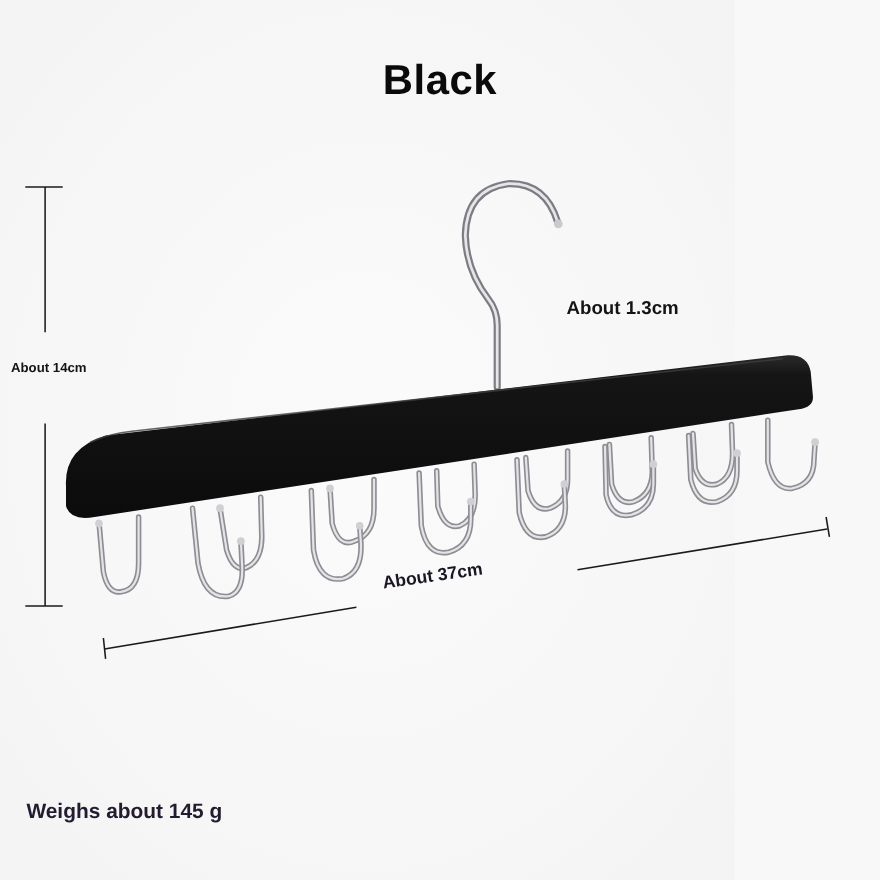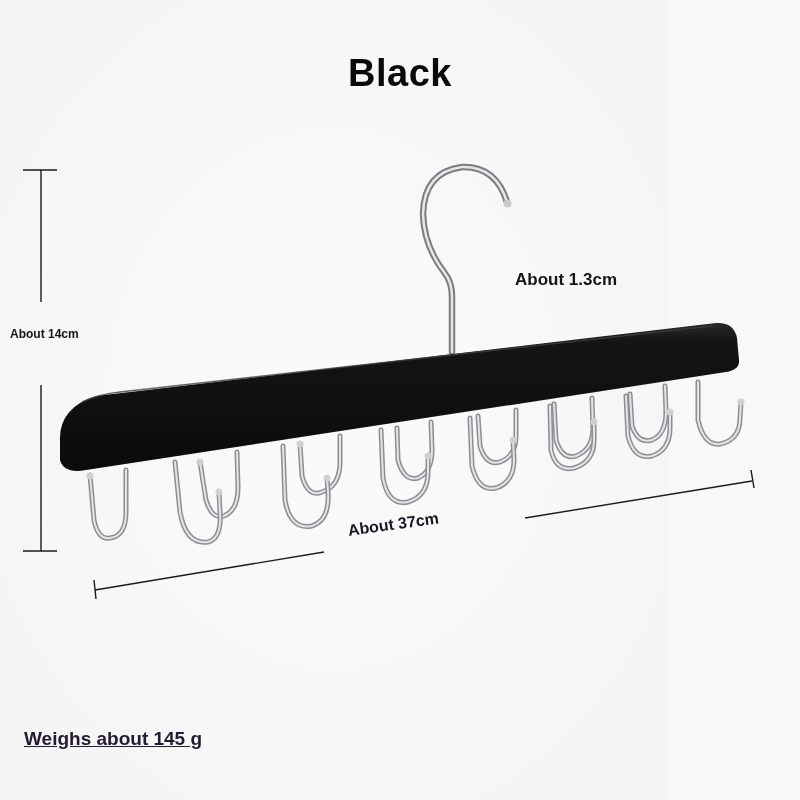--- a/index.html
+++ b/index.html
@@ -50,21 +50,20 @@
       font-size: 16px;
       color: #1a1624;
       transform: rotate(-8deg);
       transform-origin: left center;
     }
     .label-weight {
       left: 24px;
       top: 728px;
       font-size: 19px;
       color: #231b30;
-      text-decoration: underline;
     }
     svg.art {
       position: absolute;
       left: 0;
       top: 0;
     }
   </style>
 </head>
 <body>
 

